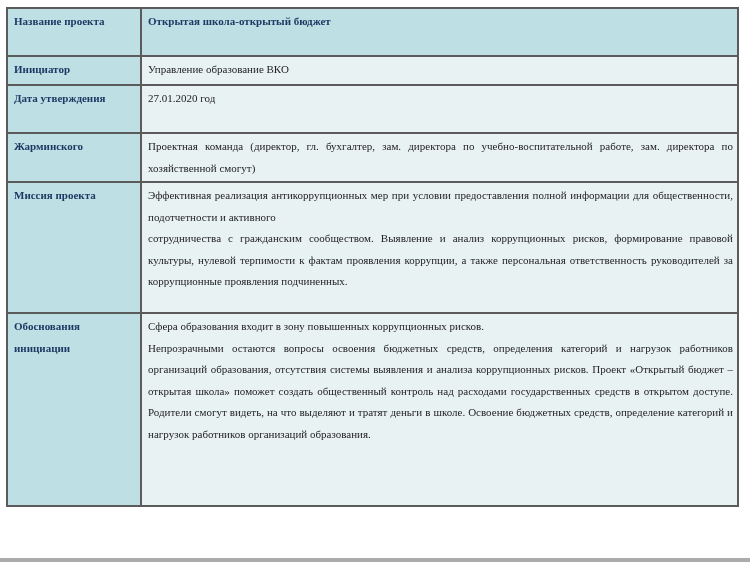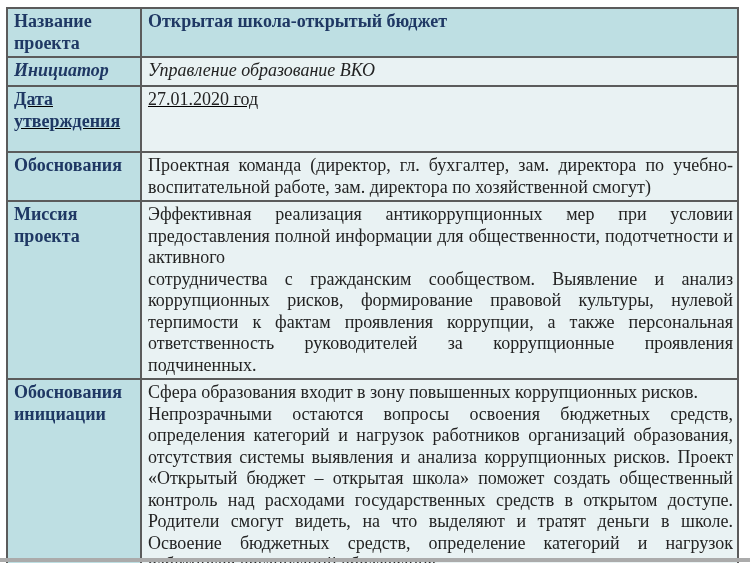--- a/index.html
+++ b/index.html
@@ -19,21 +19,21 @@
     position: absolute;
     left: 6px;
     top: 7px;
     width: 733px;
     border-collapse: collapse;
     table-layout: fixed;
   }
   table.project-table td {
     border: 2px solid var(--border-color, #5b5b5b);
     vertical-align: top;
-    font-size: 18px;
+    font-size: 11px;
     line-height: 21.5px;
   }
   td.label-cell {
     width: 122px;
     background: var(--teal, #bedfe3);
     color: var(--navy, #1f3864);
     font-weight: bold;
     padding: 2px 4px 2px 6px;
   }
   td.value-cell {
@@ -61,30 +61,30 @@
 </head>
 <body>
 
 <div class="page">
   <table class="project-table">
     <tbody id="table-body">
         <tr class="header-row" style="height: 48px;">
           <td class="label-cell">Название проекта</td>
           <td class="value-cell">Открытая школа-открытый бюджет</td>
         </tr>
-        <tr style="height: 29px; font-style: italic;">
+        <tr style="height: 29px;">
           <td class="label-cell">Инициатор</td>
           <td class="value-cell">Управление образование ВКО</td>
         </tr>
-        <tr style="height: 66px; text-decoration: underline;">
+        <tr style="height: 48px;">
           <td class="label-cell">Дата утверждения</td>
           <td class="value-cell">27.01.2020 год</td>
         </tr>
         <tr style="height: 44px;">
-          <td class="label-cell">Обоснования</td>
+          <td class="label-cell">Жарминского</td>
           <td class="value-cell">Проектная команда (директор, гл. бухгалтер, зам. директора по учебно-воспитательной работе, зам. директора по хозяйственной смогут)</td>
         </tr>
         <tr style="height: 131px;">
           <td class="label-cell">Миссия проекта</td>
           <td class="value-cell">Эффективная реализация антикоррупционных мер при условии предоставления полной информации для общественности, подотчетности и активного
 сотрудничества с гражданским сообществом. Выявление и анализ коррупционных рисков, формирование правовой культуры, нулевой терпимости к фактам проявления коррупции, а также персональная ответственность руководителей за коррупционные проявления подчиненных.</td>
         </tr>
         <tr style="height: 193px;">
           <td class="label-cell">Обоснования инициации</td>
           <td class="value-cell">Сфера образования входит в зону повышенных коррупционных рисков.

